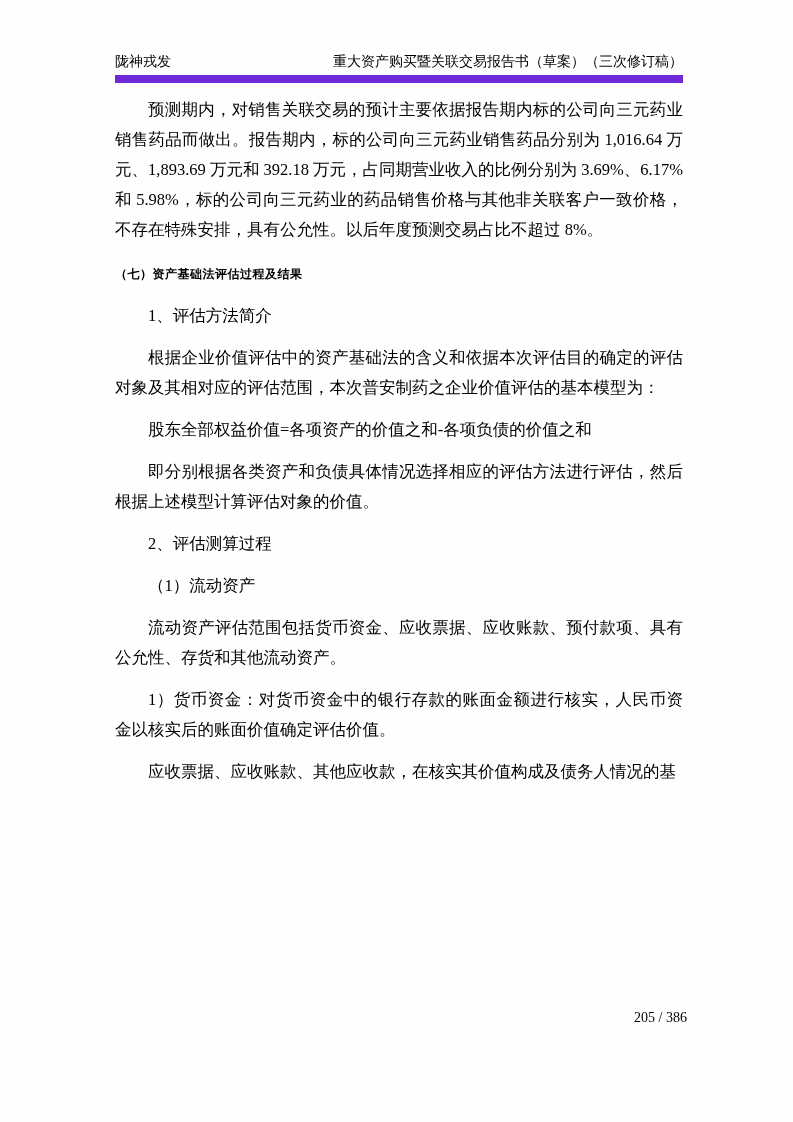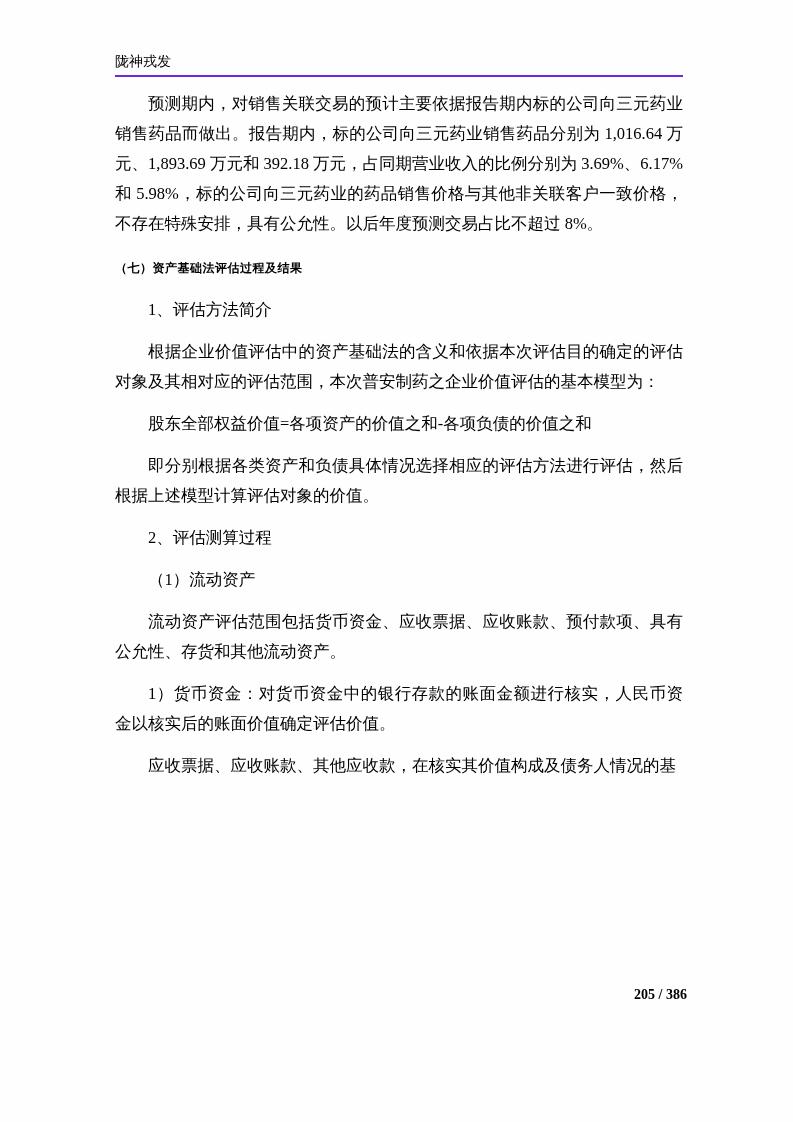--- a/index.html
+++ b/index.html
@@ -16,21 +16,21 @@
     background: #fefefe;
     padding: 52px 110px 0 115px;
     overflow: hidden;
   }
   .doc-header {
     display: flex;
     justify-content: space-between;
     align-items: center;
     font-size: 14px;
     line-height: 20px;
-    border-bottom: 2px solid #6d28d9;
+    border-bottom: 8px solid #6d28d9;
     padding-bottom: 3px;
   }
   .doc-content {
     padding-top: 12px;
     text-align: justify;
   }
   .doc-content p {
     font-size: 16.5px;
     line-height: 30px;
     margin-bottom: 12px;
@@ -41,34 +41,35 @@
     font-family: "Liberation Sans", "DejaVu Sans", sans-serif;
     font-size: 12px;
     line-height: 34px;
     font-weight: bold;
     margin: 6px 0 10px 0;
     text-indent: 0;
     letter-spacing: 0.5px;
   }
   .doc-footer {
     position: absolute;
-    top: 985px;
+    top: 1008px;
     right: 106px;
     font-size: 14px;
-    font-weight: bold;
+    font-weight: normal;
     line-height: 20px;
   }
 </style>
 </head>
 <body>
 
 <div class="page">
 
   <div class="doc-header">
     <span>陇神戎发</span>
+    <span>重大资产购买暨关联交易报告书（草案）（三次修订稿）</span>
   </div>
 
   <div class="doc-content">
     <p>预测期内，对销售关联交易的预计主要依据报告期内标的公司向三元药业销售药品而做出。报告期内，标的公司向三元药业销售药品分别为 1,016.64 万元、1,893.69 万元和 392.18 万元，占同期营业收入的比例分别为 3.69%、6.17%和 5.98%，标的公司向三元药业的药品销售价格与其他非关联客户一致价格，不存在特殊安排，具有公允性。以后年度预测交易占比不超过 8%。</p>
     <h2 class="sec-heading">（七）资产基础法评估过程及结果</h2>
     <p>1、评估方法简介</p>
     <p>根据企业价值评估中的资产基础法的含义和依据本次评估目的确定的评估对象及其相对应的评估范围，本次普安制药之企业价值评估的基本模型为：</p>
     <p>股东全部权益价值=各项资产的价值之和-各项负债的价值之和</p>
     <p>即分别根据各类资产和负债具体情况选择相应的评估方法进行评估，然后根据上述模型计算评估对象的价值。</p>
     <p>2、评估测算过程</p>

